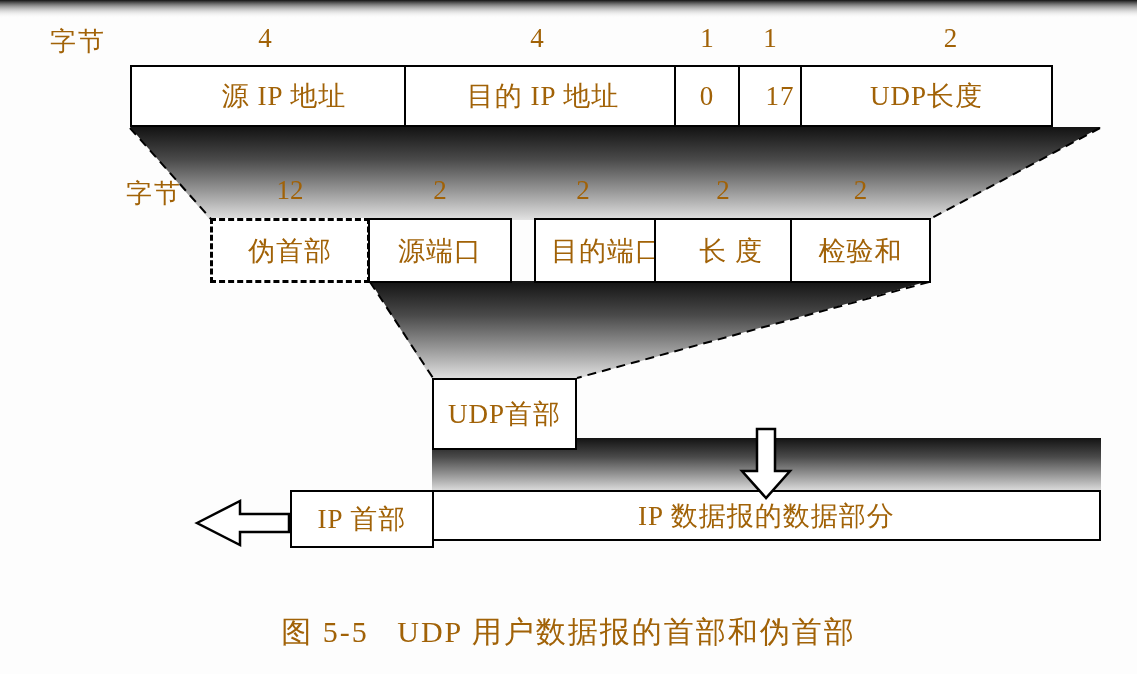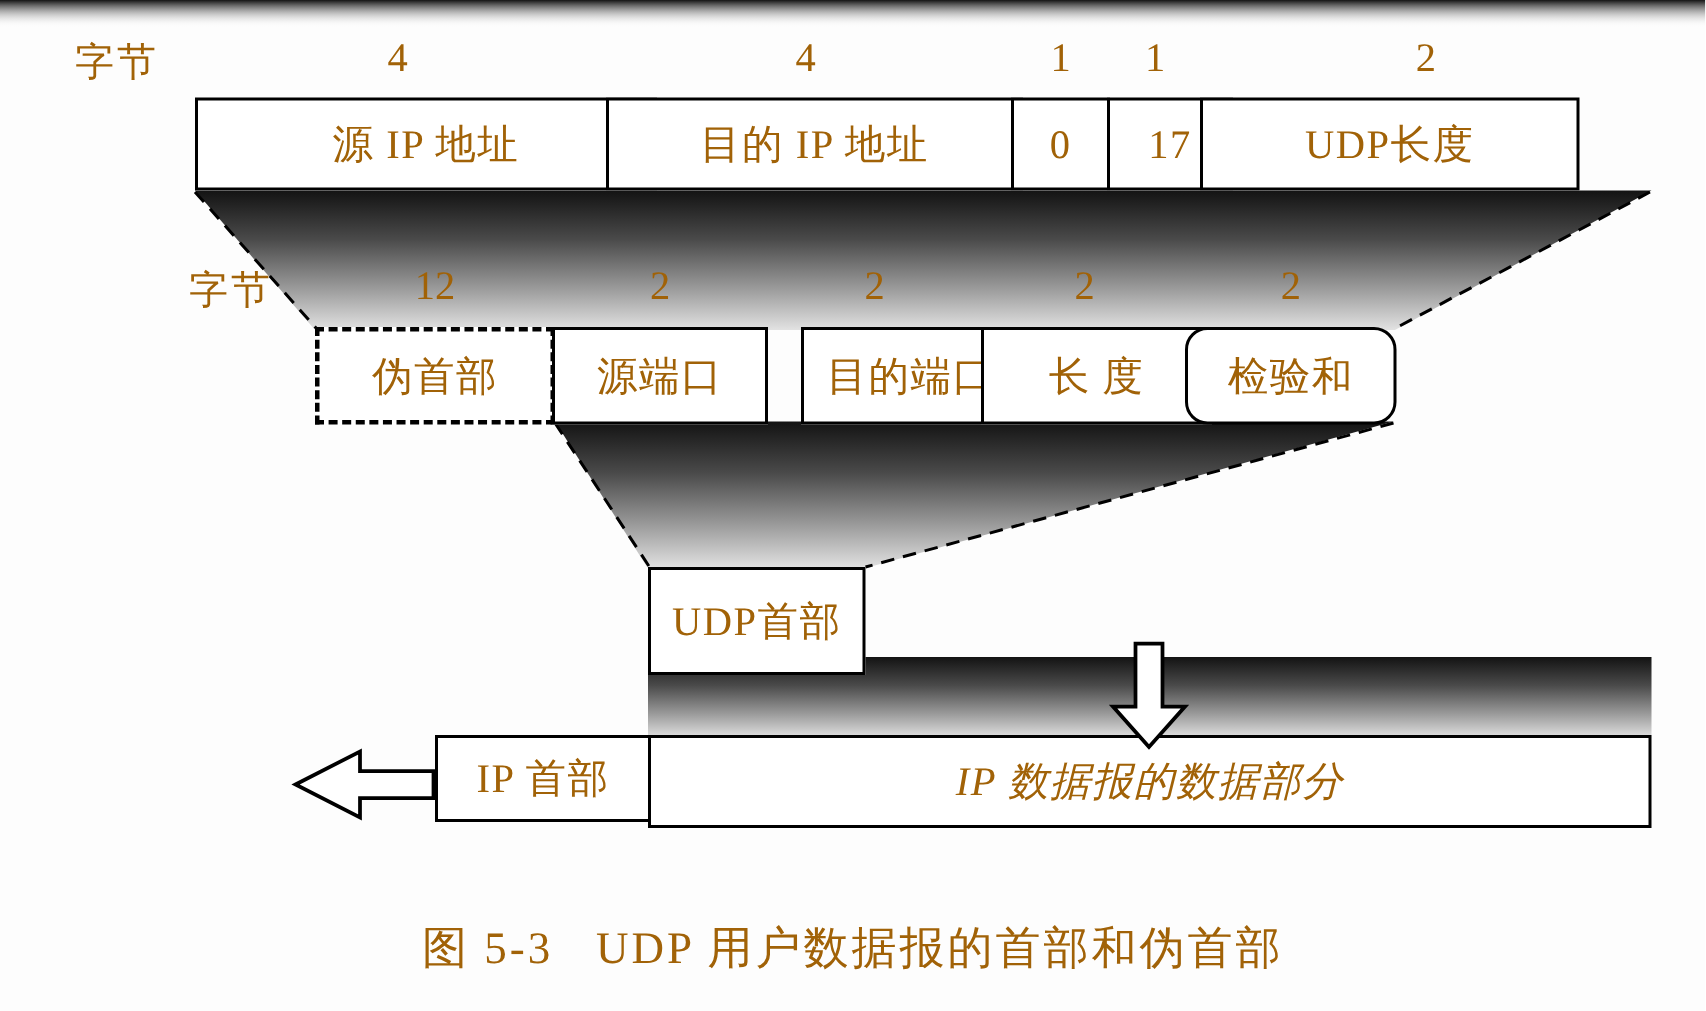--- a/index.html
+++ b/index.html
@@ -84,27 +84,27 @@
   <div class="num r2" style="left:210px;width:160px;">12</div>
   <div class="num r2" style="left:368px;width:144px;">2</div>
   <div class="num r2" style="left:510px;width:146px;">2</div>
   <div class="num r2" style="left:654px;width:138px;">2</div>
   <div class="num r2" style="left:790px;width:141px;">2</div>
 
   <div class="box dashed" style="left:210px;top:218px;width:160px;height:65px;">伪首部</div>
   <div class="box" style="left:368px;top:218px;width:144px;height:65px;">源端口</div>
   <div class="box" style="left:510px;top:218px;width:146px;height:65px;margin-left:24px;">目的端口</div>
   <div class="box" style="left:654px;top:218px;width:154px;height:65px;">长 度</div>
-  <div class="box" style="left:790px;top:218px;width:141px;height:65px;border-radius:15px;">检验和</div>
+  <div class="box" style="left:790px;top:218px;width:141px;height:65px;">检验和</div>
 
   <div class="box" style="left:432px;top:378px;width:145px;height:72px;">UDP首部</div>
 
   <div class="box" style="left:290px;top:490px;width:144px;height:58px;">IP 首部</div>
-  <div class="box" style="left:432px;top:490px;width:669px;height:62px;font-style:italic;">IP 数据报的数据部分</div>
+  <div class="box" style="left:432px;top:490px;width:669px;height:51px;">IP 数据报的数据部分</div>
 
   <svg id="fg-layer" class="layer" width="1137" height="674">
     <polygon points="197,523 240,501 240,514 289,514 289,532 240,532 240,545" fill="#ffffff" stroke="#000" stroke-width="2.5"></polygon>
     <polygon points="766,498 742,471 757,471 757,429 775,429 775,471 790,471" fill="#ffffff" stroke="#000" stroke-width="2.5"></polygon>
   </svg>
 
-  <div class="caption">图 5-3   UDP 用户数据报的首部和伪首部</div>
+  <div class="caption">图 5-5   UDP 用户数据报的首部和伪首部</div>
 
 </div>
 
 </body></html>

